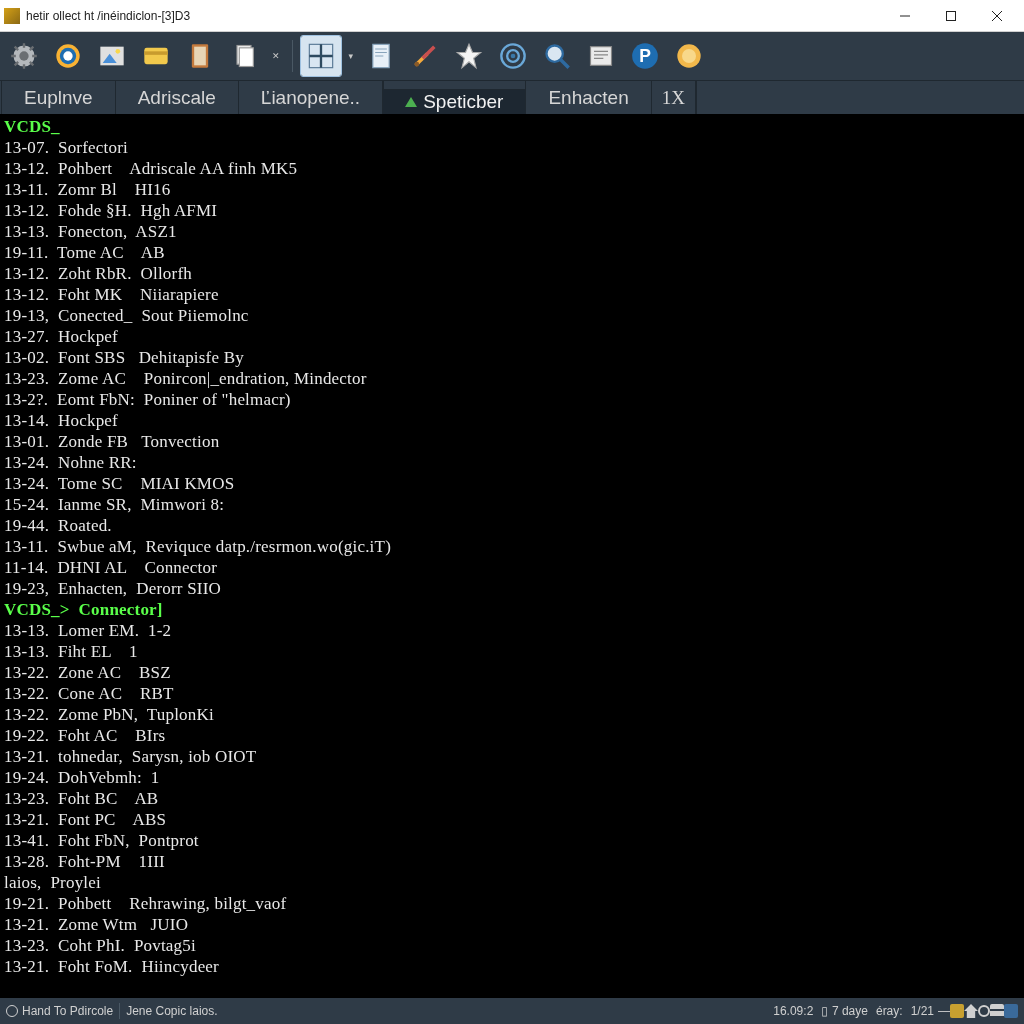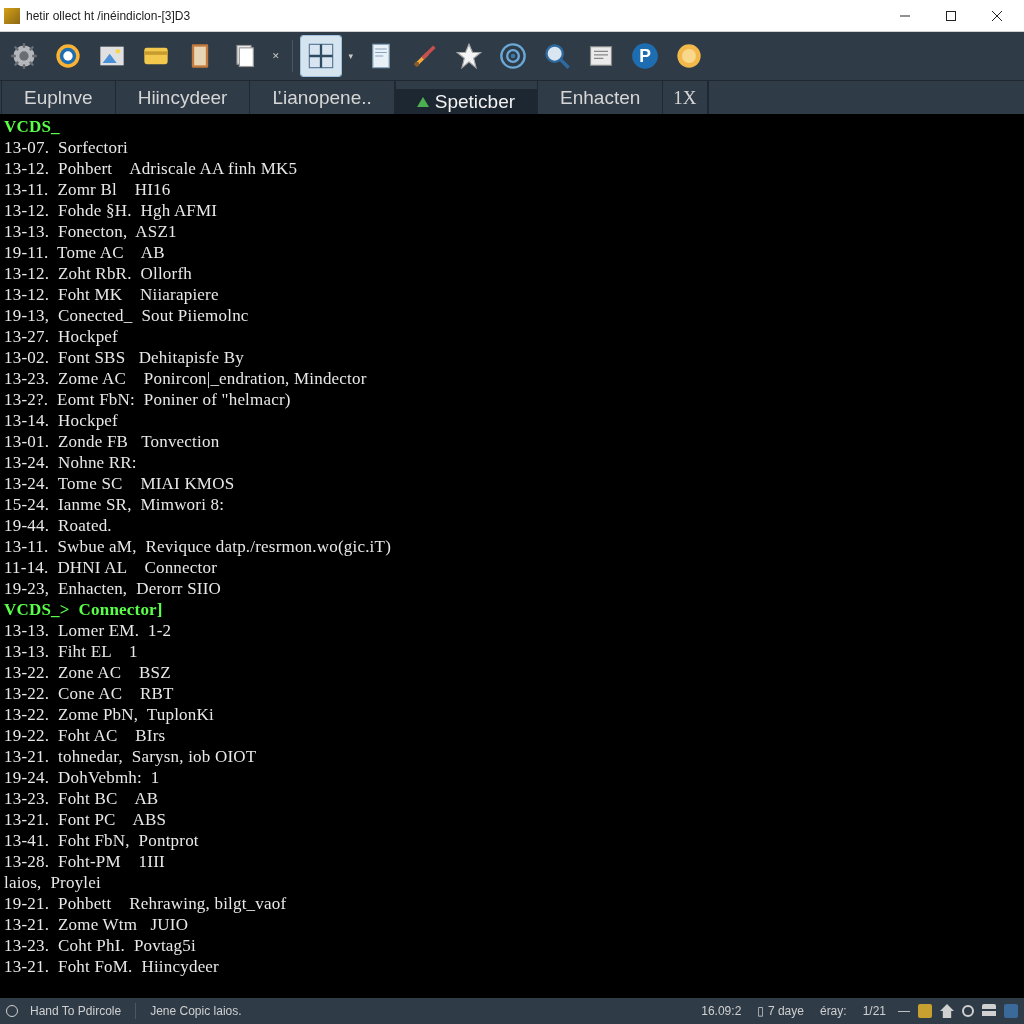--- a/index.html
+++ b/index.html
@@ -28,21 +28,21 @@
   .tab.narrow { min-width:40px; padding:0 10px; font-family: Liberation Serif, serif; }
 
   
   .terminal { flex:1; background:#000; color:#e8e8e8; font-family:"Consolas","Courier New",monospace; font-size:17px; line-height:21px; overflow:auto; padding:2px 4px; position:relative; white-space:pre; letter-spacing:0.2px; }
   .terminal .prompt { color:#5aff4a; font-weight:bold; }
   .terminal::-webkit-scrollbar { width:14px; background:#1a1a1a; }
   .terminal::-webkit-scrollbar-thumb { background:#555; }
   .row { display:block;font-family:Liberation Serif, serif; }
 
   
-  .statusbar { height:26px; background:#2f3b47; color:#d0d0d0; font-size:12px; display:flex; align-items:center; padding:0 6px; gap:8px; }
+  .statusbar { height:26px; background:#2f3b47; color:#d0d0d0; font-size:12px; display:flex; align-items:center; padding:0 6px; }
   .statusbar .sep { width:1px; height:16px; background:#4a5864; margin:0 2px; }
   .statusbar .spacer { flex:1; }
   .status-item { display:flex; align-items:center; gap:4px; padding:0 4px; }
   .status-icon { width:14px;height:14px;display:inline-block;background:#c8a030;border-radius:2px; }
   .status-icon.sq { background:#d0d0d0; }
   .status-icon.circ { border-radius:50%; background:#d0d0d0; }
 
   .ic { width:28px; height:28px; display:block; }
 </style>
 </head>
@@ -170,21 +170,21 @@
           <circle cx="12" cy="12" r="6" fill="#f8d88a"></circle>
         </svg>
       </div>
   </div>
 
   <div class="tabstrip" id="tabstrip">
       <div class="tab">
         <span>Euplnve</span>
       </div>
       <div class="tab">
-        <span>Hiincydeer</span>
+        <span>Adriscale</span>
       </div>
       <div class="tab">
         <span>Ľianopene..</span>
       </div>
       <div class="tab active">
         <span class="green-tri"></span>
         <span>Speticber</span>
       </div>
       <div class="tab">
         <span>Enhacten</span>

